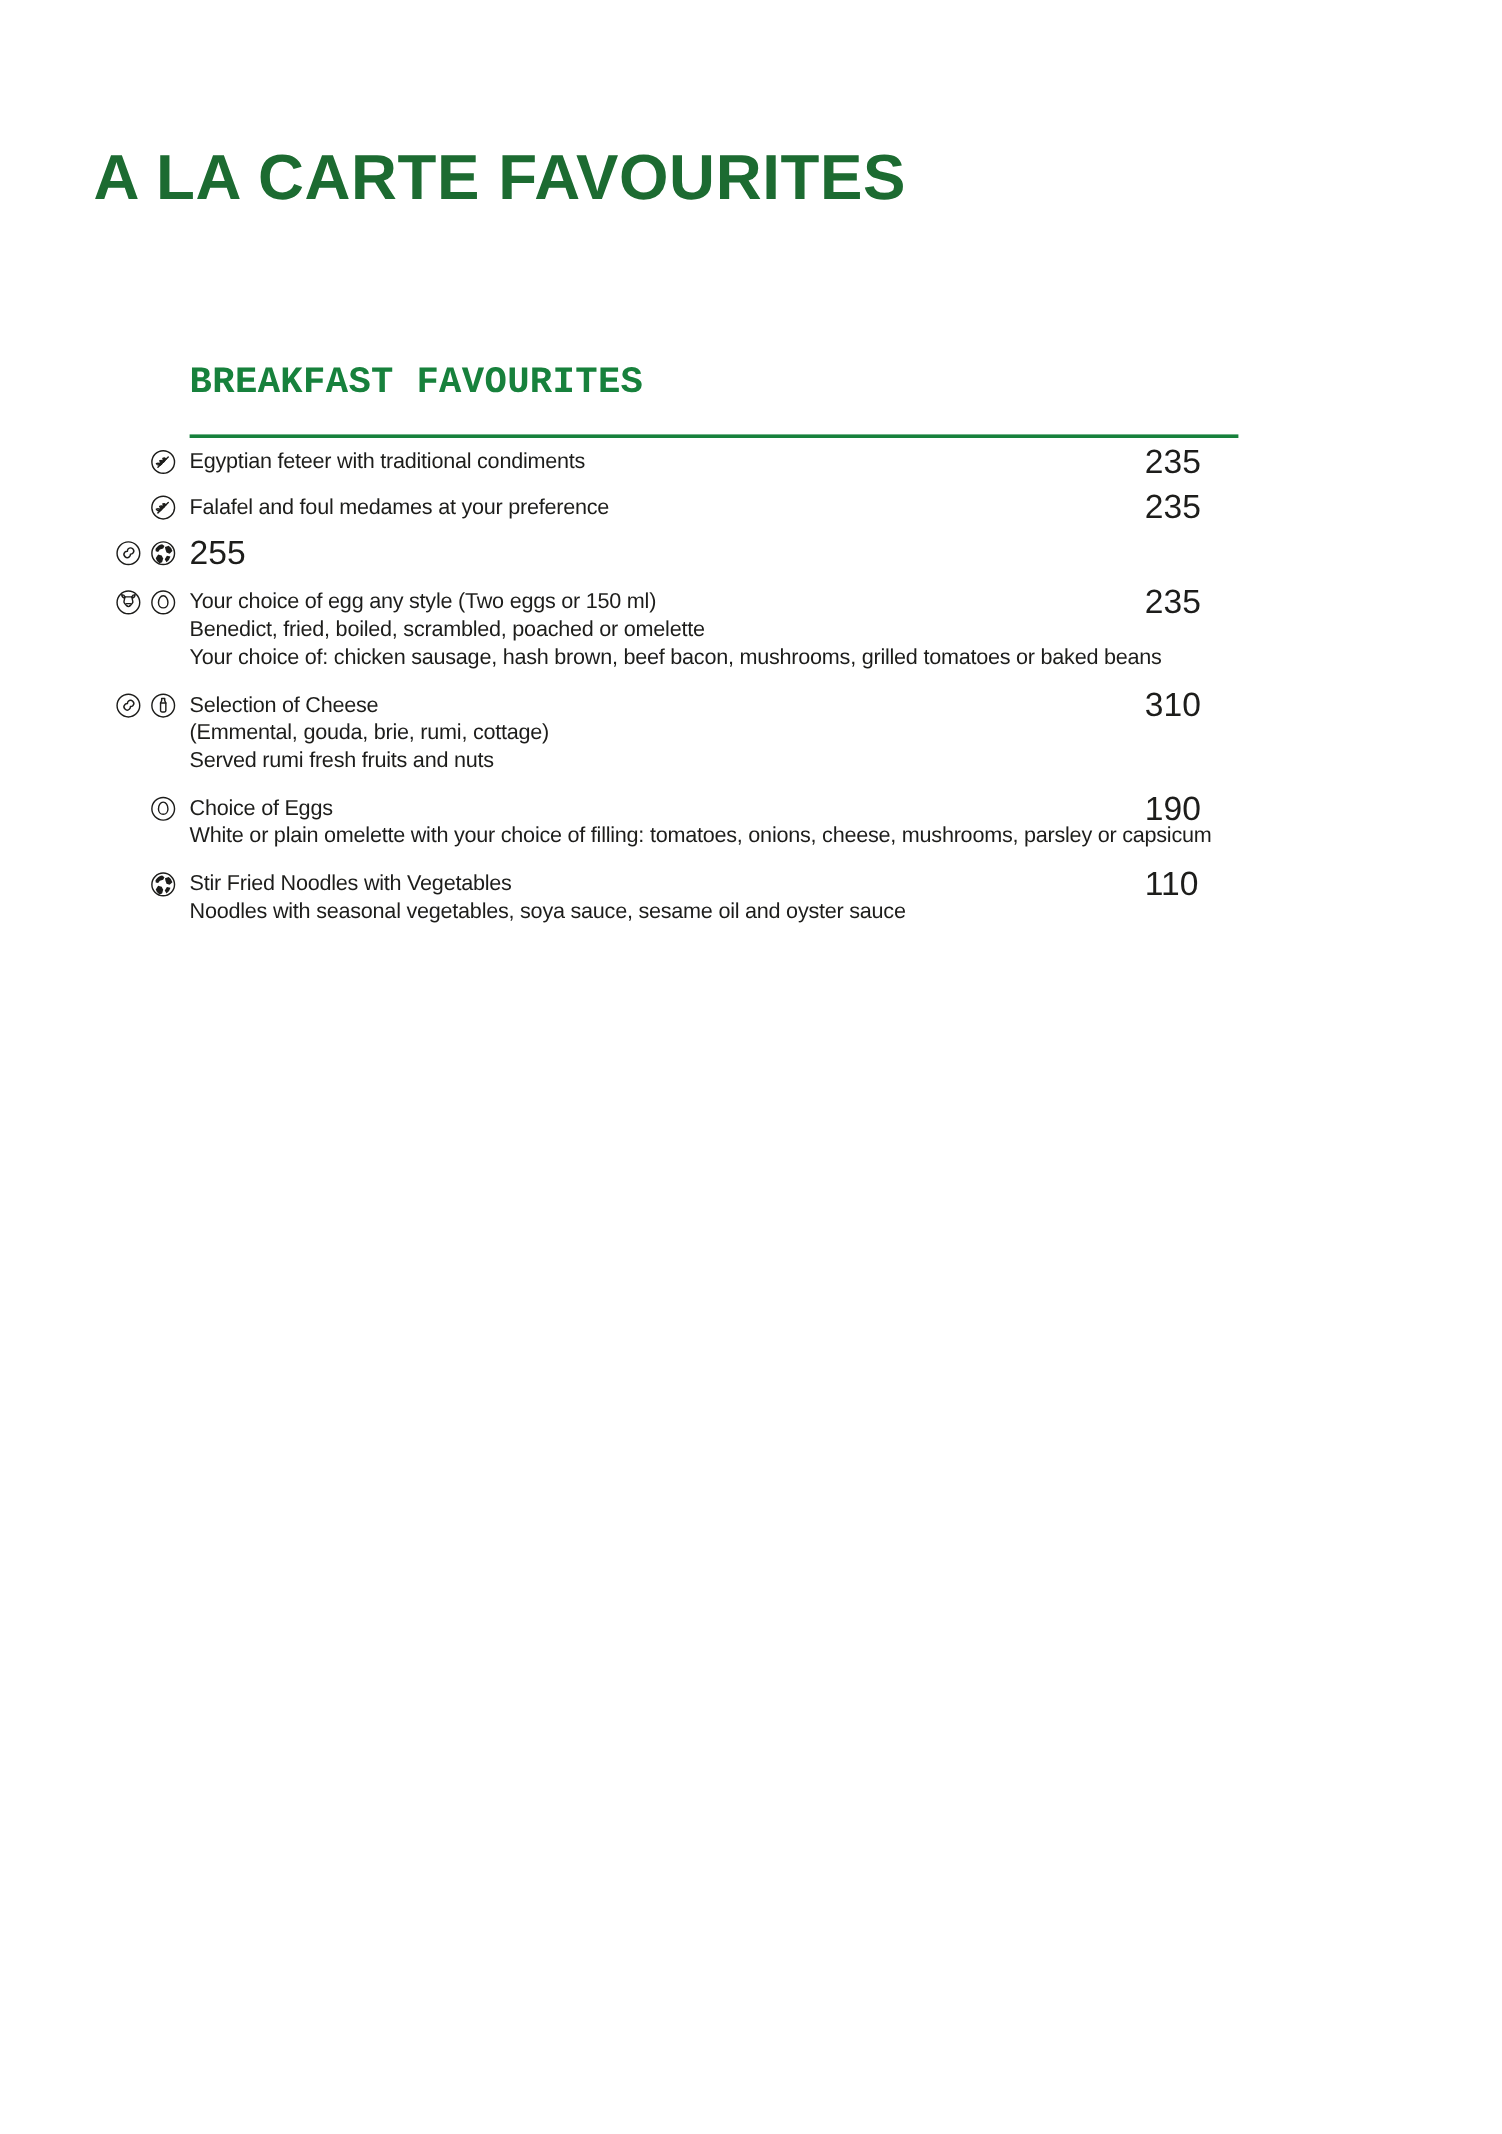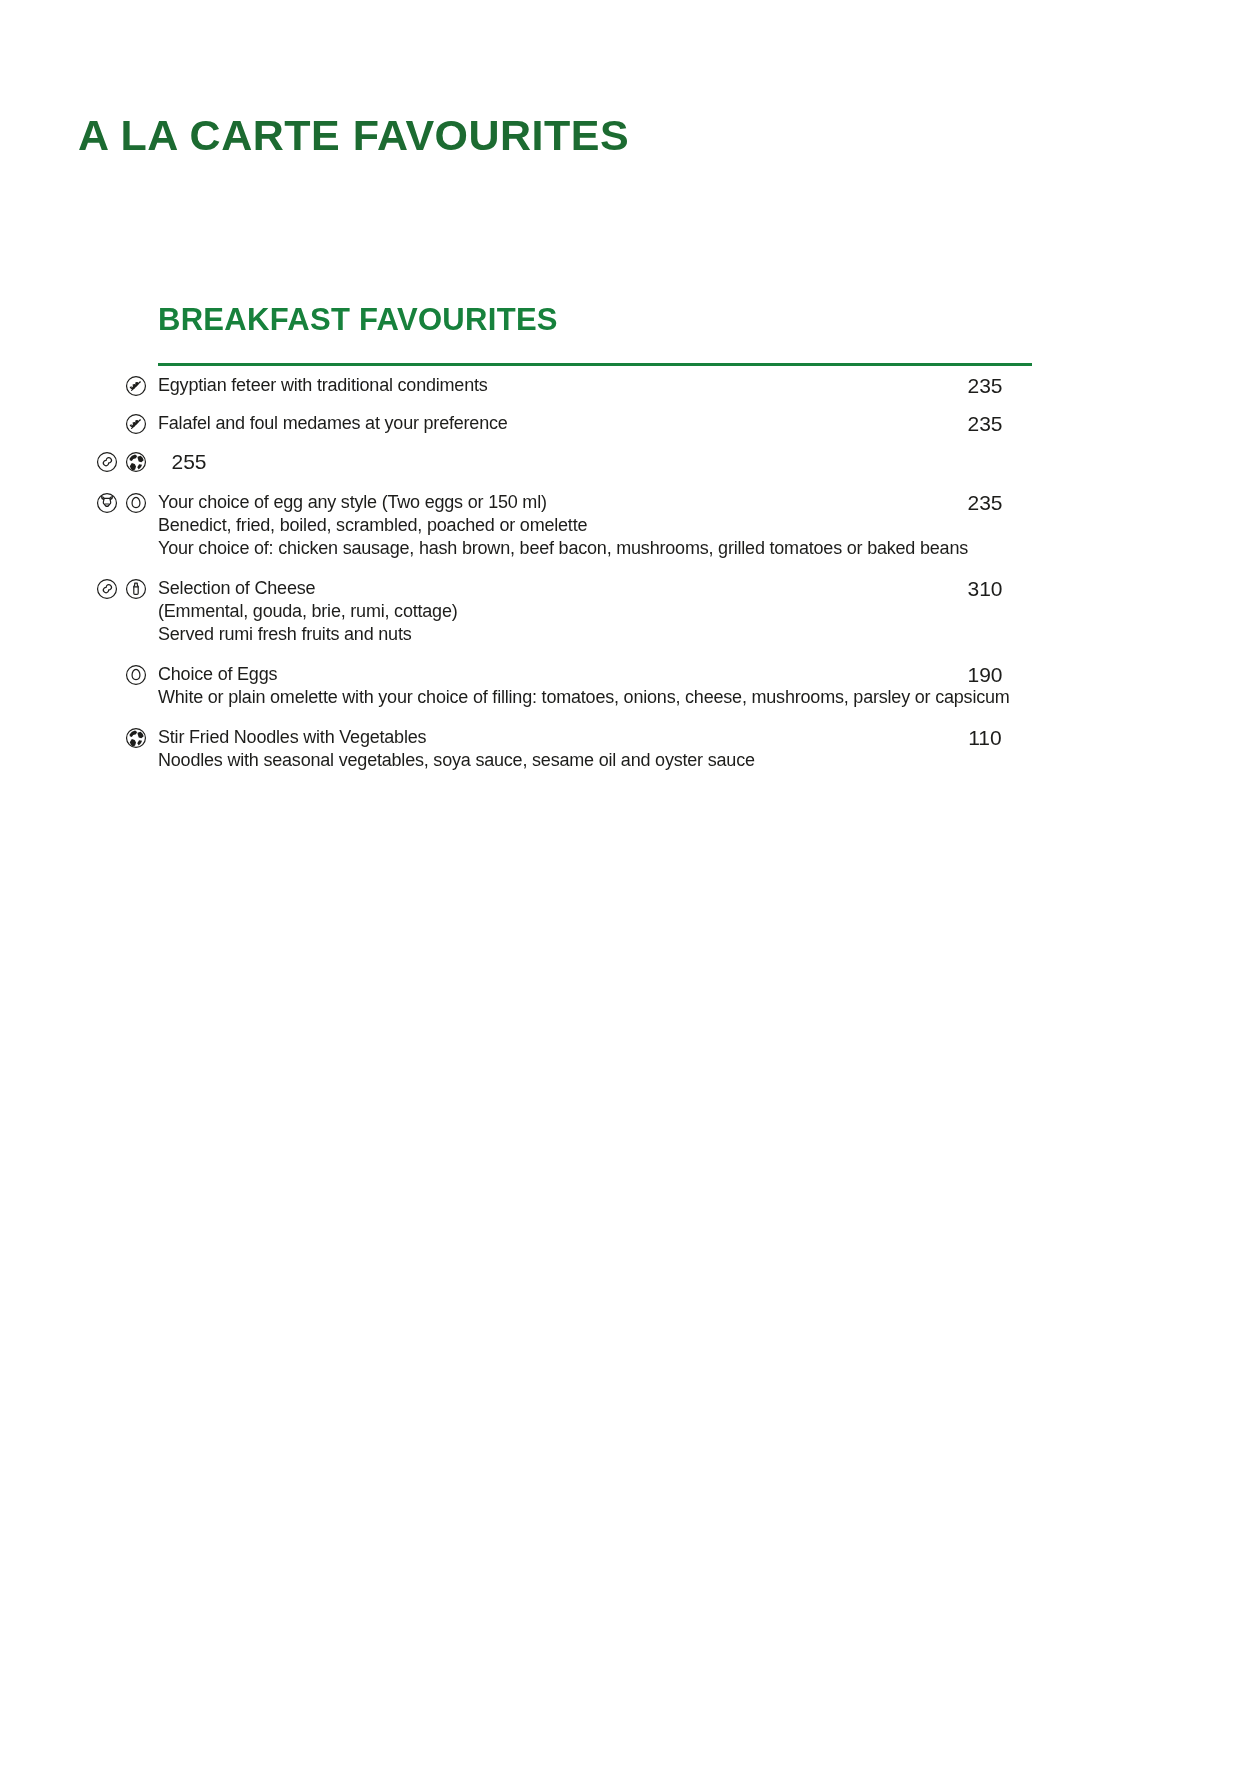--- a/index.html
+++ b/index.html
@@ -12,30 +12,31 @@
   body{
     width:1252px;height:1778px;
     background:#ffffff;
     font-family:"Liberation Sans",sans-serif;
     color:var(--text-dark);
     position:relative;
     overflow:hidden;
   }
   .page-title{
     position:absolute;left:78px;top:82px;
-    font-size:43px;font-weight:700;letter-spacing:.5px;
+    font-size:53px;font-weight:700;letter-spacing:.5px;
     color:var(--title-green);
   }
   .menu{
     position:absolute;left:95px;top:276px;width:937px;
   }
   .section-title{
     margin-left:63px;
     font-size:31px;font-weight:700;letter-spacing:.3px;
     color:var(--section-green);
+    font-family:Liberation Mono, monospace;
   }
   .section-rule{
     margin-left:63px;margin-top:9px;
     border:0;border-top:3px solid var(--section-green);
     height:0;
   }
   .items{}
   .row{
     display:flex;align-items:flex-start;
     margin-bottom:14px;
@@ -54,23 +55,23 @@
   .name{
     font-size:18px;line-height:23px;letter-spacing:-.2px;
   }
   .desc{
     font-size:18px;line-height:23px;letter-spacing:-.2px;
     margin-right:-70px;
   }
   .desc.nowrap{white-space:nowrap;}
   .desc.gapped{margin-top:14px;}
   .price{
-    flex:0 0 78px;width:78px;text-align:center;
+    flex:0 0 78px;width:78px;text-align:left;
     padding-right:16px;padding-top:0;
-    font-size:21px;line-height:24px;
+    font-size:28px;line-height:24px;
   }
   .svg-defs{position:absolute;width:0;height:0;overflow:hidden;}
 </style>
 </head>
 <body>
 
 <svg class="svg-defs" aria-hidden="true">
   <defs>
     <symbol id="i-wheat" viewBox="0 0 24 24">
       <circle class="ic-stroke" cx="12" cy="12" r="10.3"></circle>

